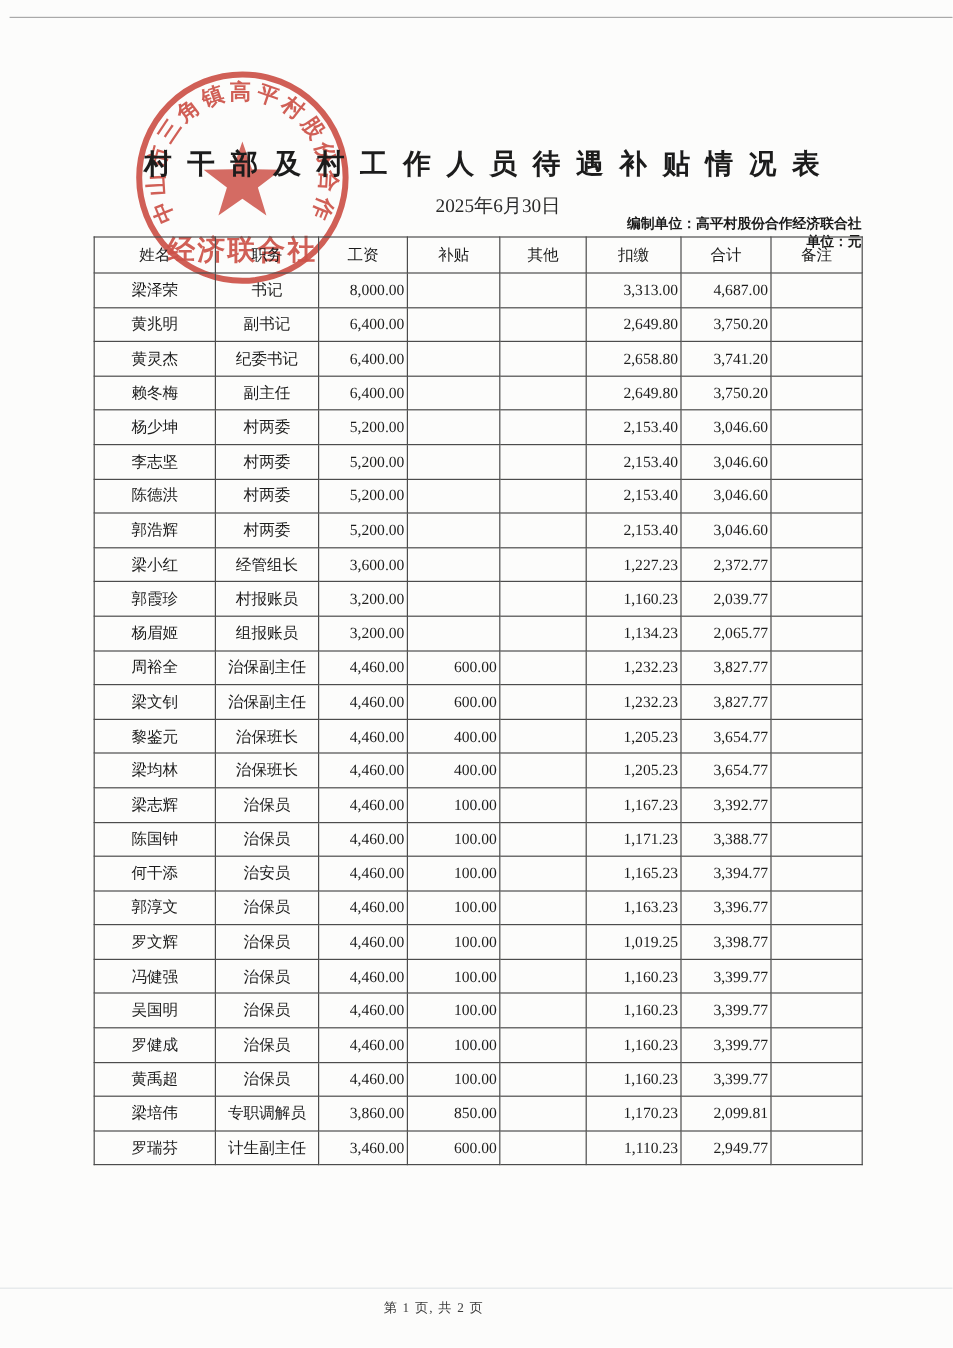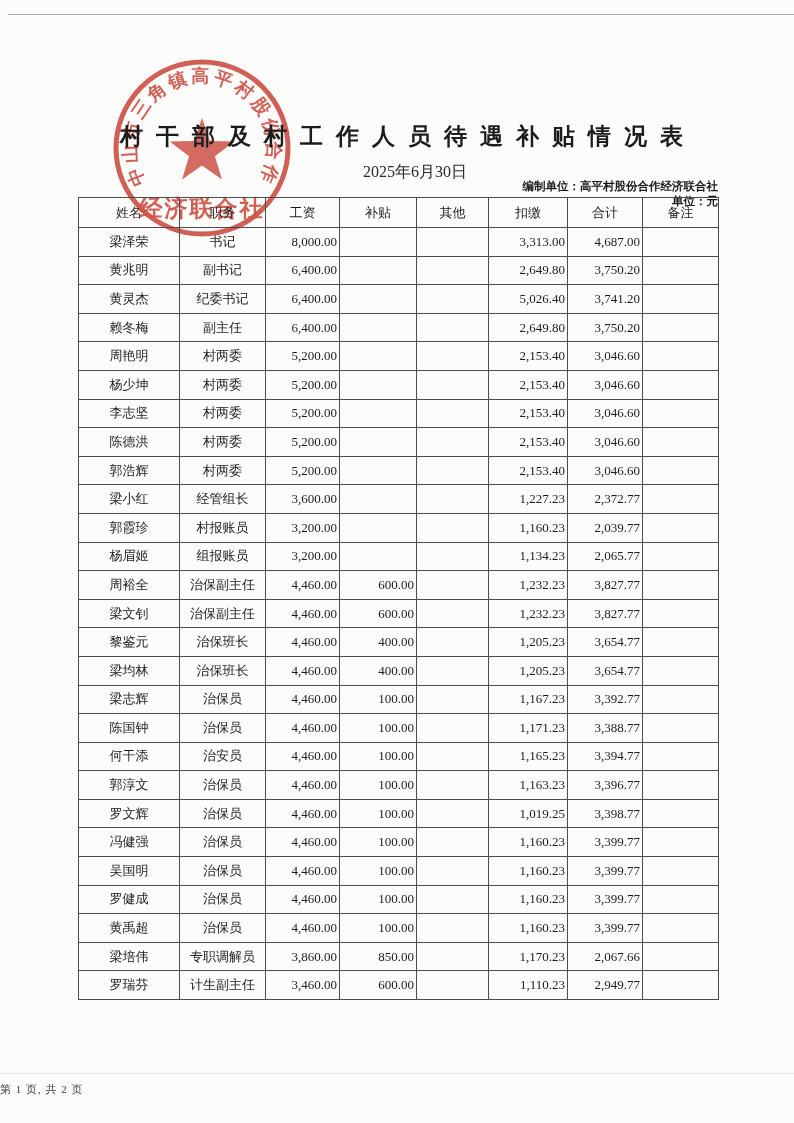--- a/index.html
+++ b/index.html
@@ -52,21 +52,21 @@
   table.pay th{height:29px;text-align:center;}
   table.pay td{height:27.6px;}
   td.c-name,td.c-duty,td.c-note{text-align:center;}
   td.c-num{text-align:right;padding-right:9px;}
   .footer-rule{
     position:absolute;top:1073px;left:0;right:0;
     border-top:1px solid #e1e5e8;height:0;
   }
   .footer-text{
     position:absolute;top:1082px;left:0;width:723px;
-    font-size:11px;color:#3d3d3d;letter-spacing:1px;
+    text-align:center;font-size:11px;color:#3d3d3d;letter-spacing:1px;
   }
 </style>
 </head>
 <body>
 
 <div class="page">
 
   <div class="top-rule"></div>
 
   <svg class="stamp" viewBox="0 0 190 190" width="190" height="190">
@@ -135,42 +135,32 @@
           <td class="c-num">2,649.80</td>
           <td class="c-num">3,750.20</td>
           <td class="c-note"></td>
         </tr>
         <tr>
           <td class="c-name">黄灵杰</td>
           <td class="c-duty">纪委书记</td>
           <td class="c-num">6,400.00</td>
           <td class="c-num"></td>
           <td class="c-num"></td>
-          <td class="c-num">5,026.40</td>
+          <td class="c-num">2,658.80</td>
           <td class="c-num">3,741.20</td>
           <td class="c-note"></td>
         </tr>
         <tr>
           <td class="c-name">赖冬梅</td>
           <td class="c-duty">副主任</td>
           <td class="c-num">6,400.00</td>
           <td class="c-num"></td>
           <td class="c-num"></td>
           <td class="c-num">2,649.80</td>
           <td class="c-num">3,750.20</td>
-          <td class="c-note"></td>
-        </tr>
-        <tr>
-          <td class="c-name">周艳明</td>
-          <td class="c-duty">村两委</td>
-          <td class="c-num">5,200.00</td>
-          <td class="c-num"></td>
-          <td class="c-num"></td>
-          <td class="c-num">2,153.40</td>
-          <td class="c-num">3,046.60</td>
           <td class="c-note"></td>
         </tr>
         <tr>
           <td class="c-name">杨少坤</td>
           <td class="c-duty">村两委</td>
           <td class="c-num">5,200.00</td>
           <td class="c-num"></td>
           <td class="c-num"></td>
           <td class="c-num">2,153.40</td>
           <td class="c-num">3,046.60</td>
@@ -366,21 +356,21 @@
           <td class="c-num">3,399.77</td>
           <td class="c-note"></td>
         </tr>
         <tr>
           <td class="c-name">梁培伟</td>
           <td class="c-duty">专职调解员</td>
           <td class="c-num">3,860.00</td>
           <td class="c-num">850.00</td>
           <td class="c-num"></td>
           <td class="c-num">1,170.23</td>
-          <td class="c-num">2,067.66</td>
+          <td class="c-num">2,099.81</td>
           <td class="c-note"></td>
         </tr>
         <tr>
           <td class="c-name">罗瑞芬</td>
           <td class="c-duty">计生副主任</td>
           <td class="c-num">3,460.00</td>
           <td class="c-num">600.00</td>
           <td class="c-num"></td>
           <td class="c-num">1,110.23</td>
           <td class="c-num">2,949.77</td>

